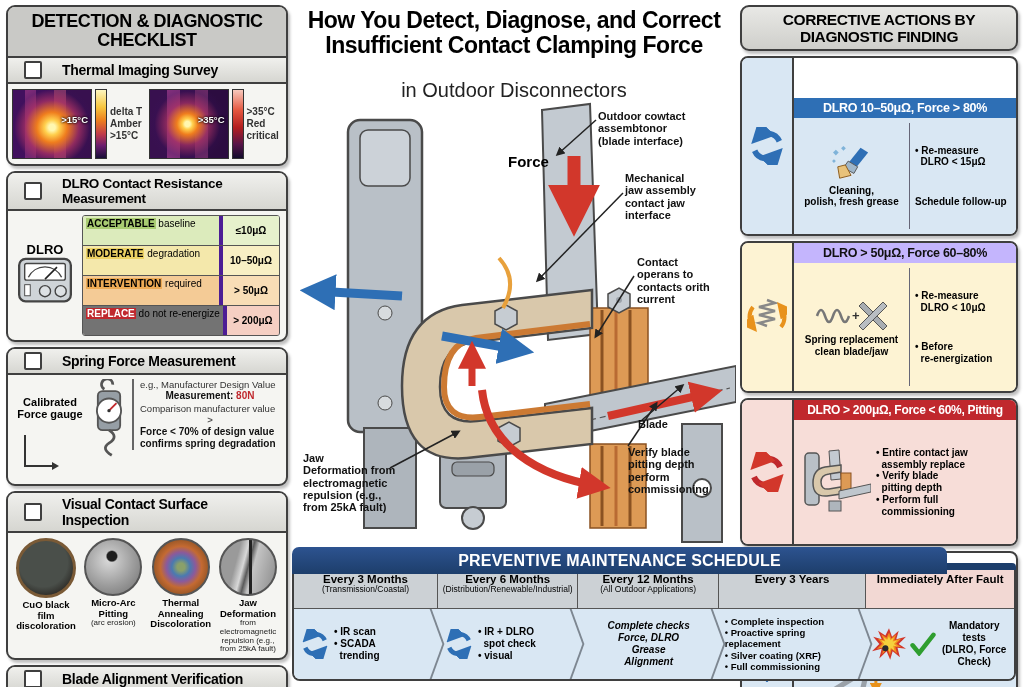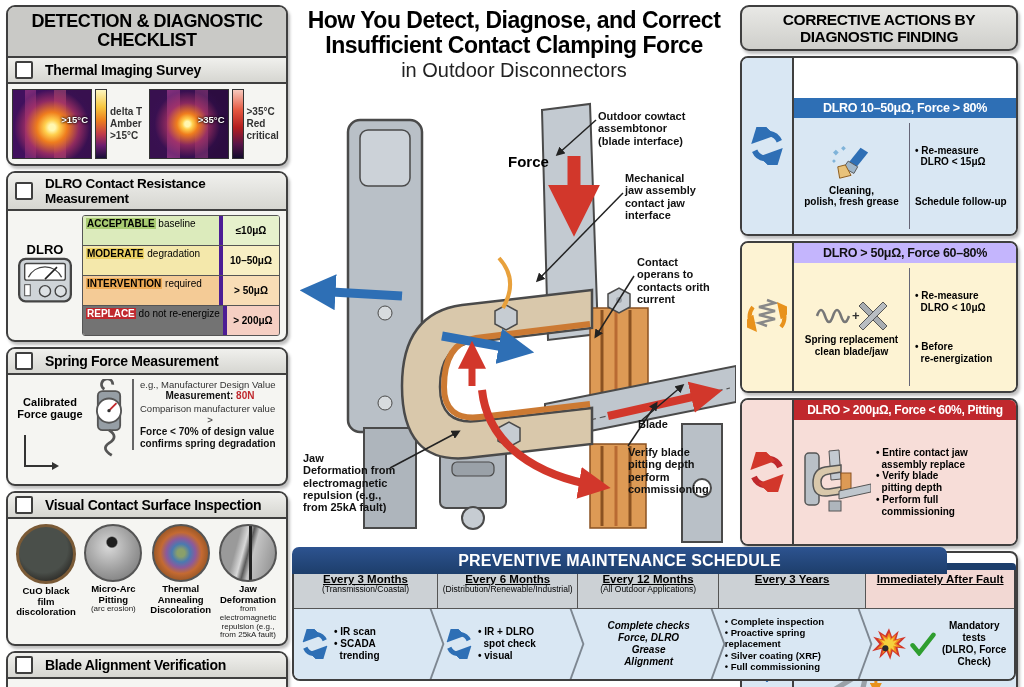--- a/index.html
+++ b/index.html
@@ -1,21 +1,21 @@
 <!DOCTYPE html>
 <html><head>
 <meta charset="utf-8">
 <style>
   html,body{margin:0;padding:0;background:#fff;font-family:"Liberation Sans",sans-serif;}
   #page{position:relative;width:1024px;height:687px;background:#fff;overflow:hidden;}
   .pre{white-space:pre-wrap;}
   
   #left-col{position:absolute;left:6px;top:5px;width:282px;height:677px;display:flex;flex-direction:column;gap:5px;}
   .lbox{border:2px solid #3f3f3f;border-radius:9px;background:#f5f5f2;overflow:hidden;box-shadow:2px 3px 3px rgba(0,0,0,.25);flex:none;}
-  .lbox-head{display:flex;align-items:center;gap:12px;padding:3px 7px;background:linear-gradient(#f0f0ed,#d6d6d1);border-bottom:2px solid #3f3f3f;font-weight:bold;font-size:14px;letter-spacing:-.3px;}
+  .lbox-head{display:flex;align-items:center;gap:20px;padding:3px 16px;background:linear-gradient(#f0f0ed,#d6d6d1);border-bottom:2px solid #3f3f3f;font-weight:bold;font-size:14px;letter-spacing:-.3px;}
   .checkbox{width:14px;height:14px;background:#fff;border:2px solid #3f3f3f;border-radius:2px;flex:none;}
   .main-title{background:#c9c9c6;border-bottom:2px solid #3f3f3f;text-align:center;font-weight:bold;font-size:18px;line-height:1.08;padding:5px 4px;letter-spacing:-.4px;white-space:pre-line;}
   
   .thermal-row{display:flex;gap:3px;padding:5px 4px;align-items:center;}
   .timg{width:78px;height:68px;border:1px solid #333;position:relative;flex:none;}
   .timg1{background:radial-gradient(circle at 50% 55%, #fff7b0 0 6%, #ffcf4d 14%, #ef7d1e 28%, rgba(170,50,100,.75) 50%, rgba(60,18,90,.2) 70%, transparent 80%),linear-gradient(90deg,#41105e 0 16%,#7c2a78 16% 30%,#41105e 30% 52%,#8a3a6a 52% 68%,#38104f 68%);}
   .timg2{background:radial-gradient(circle at 48% 50%, #fff7b0 0 5%, #ffcf4d 10%, #ef7d1e 20%, rgba(170,50,100,.7) 40%, rgba(60,18,90,.2) 62%, transparent 75%),linear-gradient(90deg,#38104f 0 22%,#83307c 22% 38%,#38104f 38% 58%,#6a2a66 58% 74%,#2c0c40 74%);}
   .tlabel{position:absolute;top:24px;right:3px;color:#fff;font-weight:bold;font-size:9.5px;text-shadow:0 0 3px #000,0 0 2px #000;}
   .cbar{width:10px;height:68px;border:1px solid #333;flex:none;}
   .cbar1{background:linear-gradient(180deg,#fdf6c0,#f7c63f 25%,#ec7d1e 45%,#c03a4a 65%,#6a1c6e 82%,#190f38);}
@@ -49,21 +49,21 @@
   .c4{background:linear-gradient(90deg, rgba(0,0,0,0) 0 52%, #222 52% 57%, rgba(0,0,0,0) 57%),linear-gradient(105deg, #9a9a9a 0 30%, #d8d8d8 42%, #5a5a5a 50%, #c4c4c4 58%, #8a8a8a);}
   .vtitle{font-weight:bold;font-size:9.5px;line-height:1.1;white-space:pre-line;}
   .vsub{font-size:8px;line-height:1.1;color:#222;}
   
   .align-row{display:flex;align-items:center;padding:3px 4px;}
   .warn{width:76px;font-size:10.5px;font-weight:bold;line-height:1.2;text-align:center;white-space:pre-line;}
   .amber{color:#e8920c;font-weight:bold;font-size:10.5px;}
   
   #center-title{position:absolute;left:290px;top:8px;width:448px;text-align:center;line-height:1.1;}
   #center-title .t1{font-weight:bold;font-size:23px;letter-spacing:-.5px;}
-  #center-title .t3{font-size:20px;color:#222;}
+  #center-title .t3{font-size:20px;color:#222;margin-top:20px;}
   .diagram{position:absolute;left:290px;top:98px;width:446px;height:448px;}
   .dlbl{position:absolute;font-size:11px;font-weight:bold;line-height:1.12;white-space:pre-line;color:#111;}
   .force-lbl{position:absolute;left:508px;top:153px;font-size:15px;font-weight:bold;}
   
   #right-col{position:absolute;left:740px;top:5px;width:278px;display:flex;flex-direction:column;gap:5px;}
   .rtitle{border:2px solid #3f3f3f;border-radius:9px;background:linear-gradient(#e8e8e5,#cfcfcb);text-align:center;font-weight:bold;font-size:15.5px;line-height:1.1;padding:4px 2px;letter-spacing:-.4px;white-space:pre-line;box-shadow:2px 3px 3px rgba(0,0,0,.25);}
   .rsec{border:2px solid #3f3f3f;border-radius:8px;overflow:hidden;display:flex;box-shadow:2px 3px 3px rgba(0,0,0,.25);}
   .rleft{width:50px;flex:none;border-right:2px solid #3f3f3f;display:flex;align-items:center;justify-content:center;}
   .rright{flex:1;display:flex;flex-direction:column;}
   .rhead{color:#fff;font-weight:bold;font-size:12.5px;text-align:center;padding:3px 2px;letter-spacing:-.3px;}
@@ -78,21 +78,21 @@
   .rtxt .thin{font-weight:normal;font-size:9px;}
   
   #sched{position:absolute;left:292px;top:543px;width:724px;}
   .sched-headwrap{position:relative;height:27px;}
   .sched-headbar{position:absolute;left:0;top:4px;width:655px;height:27px;background:linear-gradient(#2d5390,#1d3e6b);border-radius:7px 7px 0 0;color:#fff;font-weight:bold;font-size:16px;text-align:center;line-height:27px;letter-spacing:.2px;}
   .sched-strip{position:absolute;left:0;bottom:0;width:100%;height:7px;background:#1d3e6b;border-radius:0 4px 0 0;}
   .sched-box{border:2px solid #3f3f3f;border-top:none;border-radius:0 0 8px 8px;overflow:hidden;}
   .srow{display:grid;grid-template-columns:20% 19.5% 19.5% 20.5% 20.5%;}
   .sh{background:#ccd1d5;border-right:1px solid #555;text-align:center;padding:3px 2px 2px;min-height:33px;}
   .sh:last-child{border-right:none;background:#f2d8d3;}
-  .sh .h{font-weight:bold;font-size:11.5px;line-height:1.05;text-decoration:underline;}
+  .sh .h{font-weight:bold;font-size:11.5px;line-height:1.05;}
   .sh .s{font-size:8.5px;line-height:1.05;}
   .sbodyrow{position:relative;border-top:1.5px solid #555;}
   .sb{background:#d9e7f3;min-height:62px;padding:4px 6px;display:flex;align-items:center;gap:4px;font-weight:bold;font-size:10px;line-height:1.2;}
   .sb:last-child{background:#f7ddd8;flex-direction:column;justify-content:center;gap:1px;}
   .sb .pre{white-space:pre-wrap;}
   .sb.center{justify-content:center;text-align:center;font-style:italic;}
   .chv{position:absolute;width:2px;background:#7d8791;height:50%;}
   .chv.t{top:0;transform:skewX(20deg);}
   .chv.b{bottom:0;transform:skewX(-20deg);}
   .icons-row{display:flex;align-items:center;gap:4px;}

